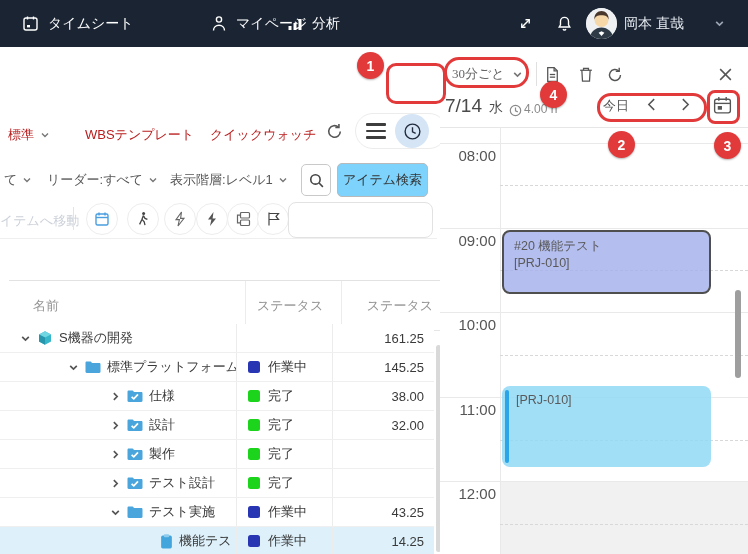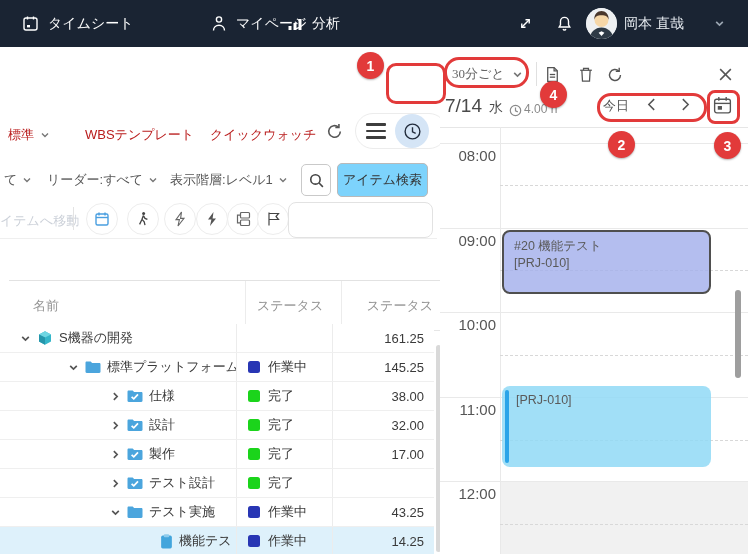--- a/index.html
+++ b/index.html
@@ -365,21 +365,20 @@
                 <path d="M.5 2.2C.5 1.5 1 1 1.7 1h4l1.4 1.6h7.2c.7 0 1.2.5 1.2 1.2v7.4c0 .7-.5 1.2-1.2 1.2H1.7c-.7 0-1.2-.5-1.2-1.2z" fill="#4ba5dd"></path>
                 <path d="M4.6 7.3 6.8 9.4 11 4.9" stroke="#fff" stroke-width="1.7" fill="none"></path>
               </svg>
             </span>
           <span>製作</span>
         </div>
         <div class="c-status">
             <span class="dot" style="background-color: rgb(27, 212, 27);"></span>
             <span>完了</span>
           </div>
-        <div class="c-hours">17.00</div>
       </div>
 
       <div class="trow lvl2">
         <div class="c-name">
           <span class="chev">
               <svg width="11" height="11" viewBox="0 0 10 10" fill="none" stroke="#555" stroke-width="1.5">
                 <polyline points="3.5,2 6.5,5 3.5,8"></polyline>
               </svg>
             </span>
           <span class="ticon">

